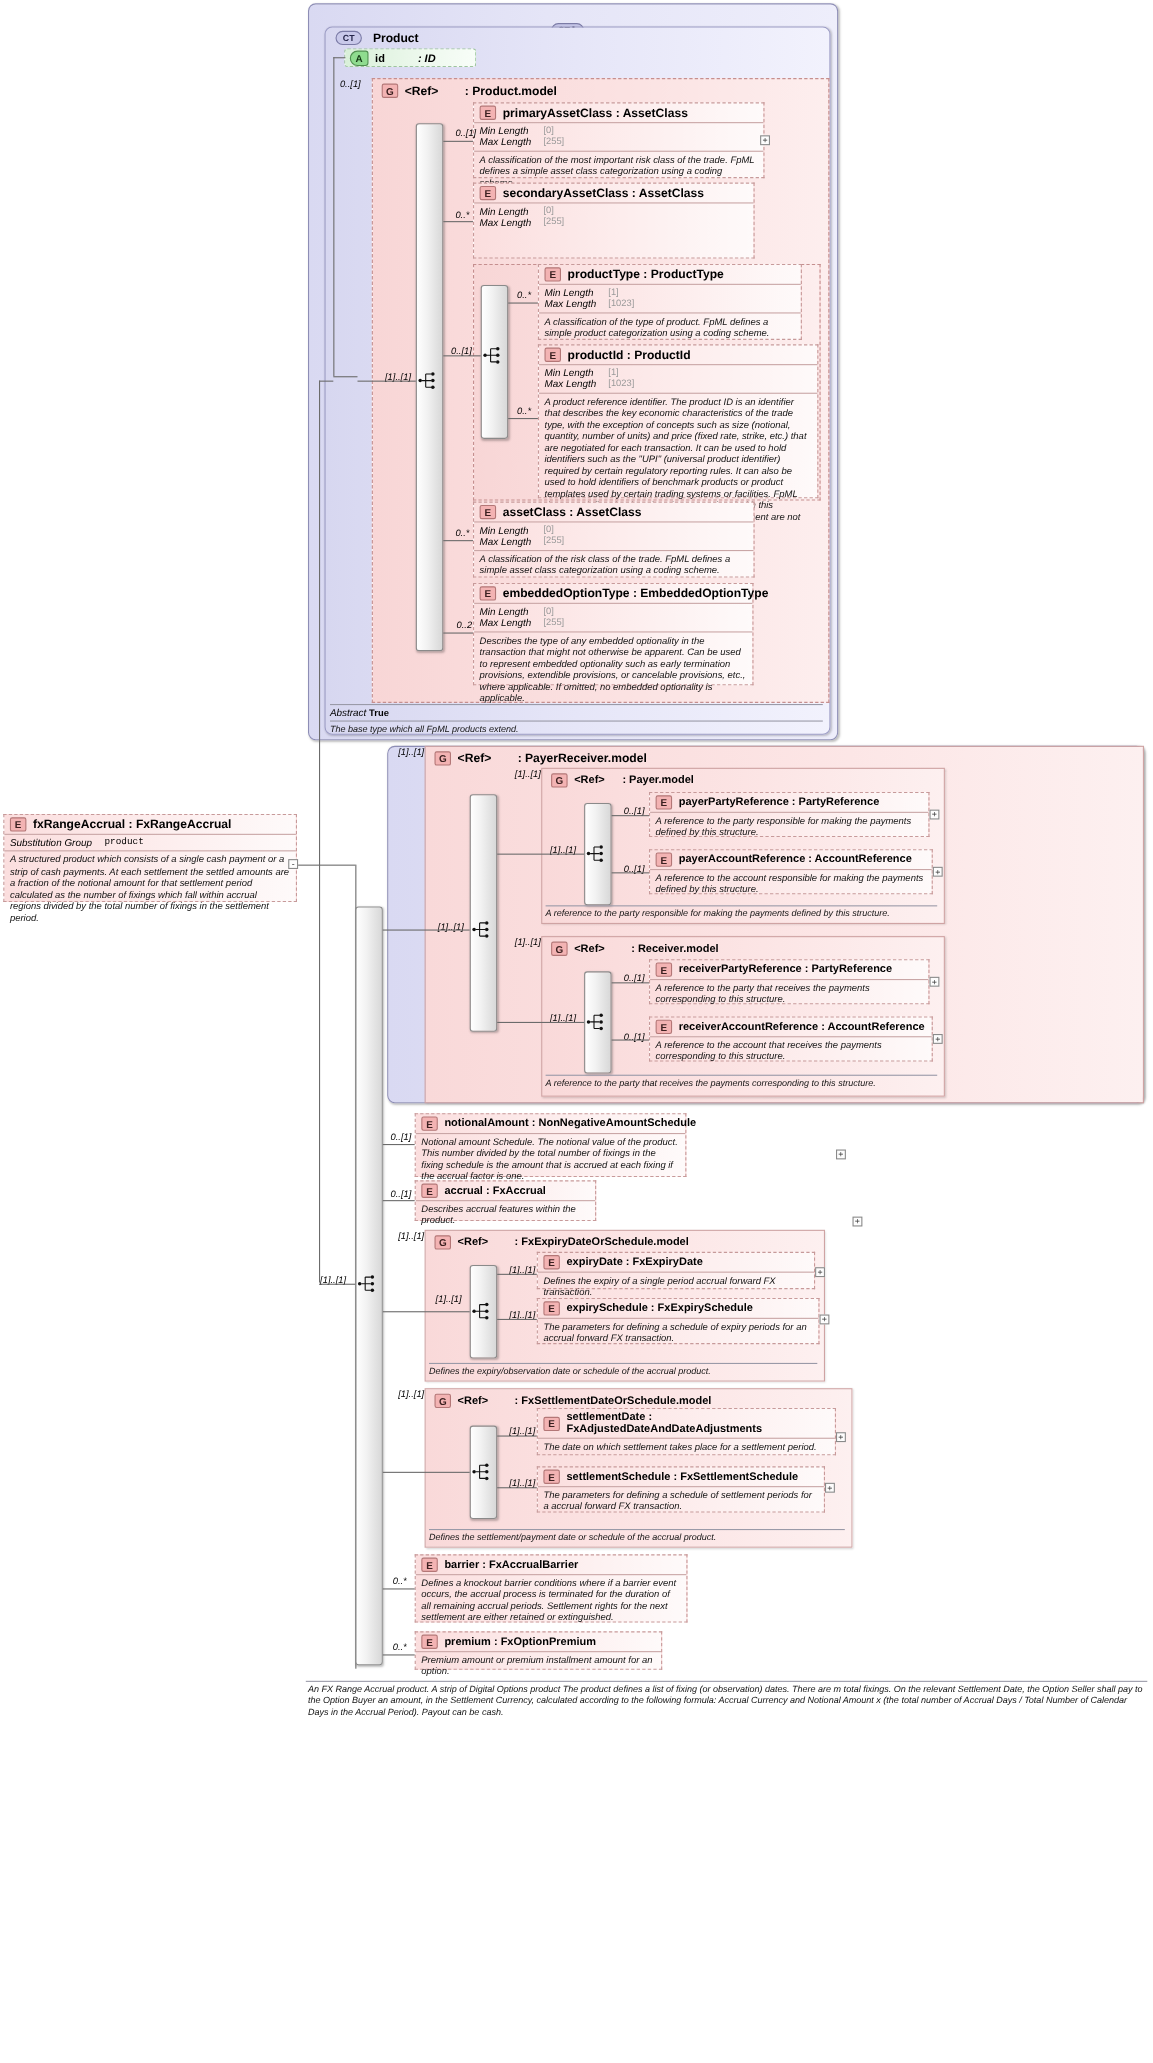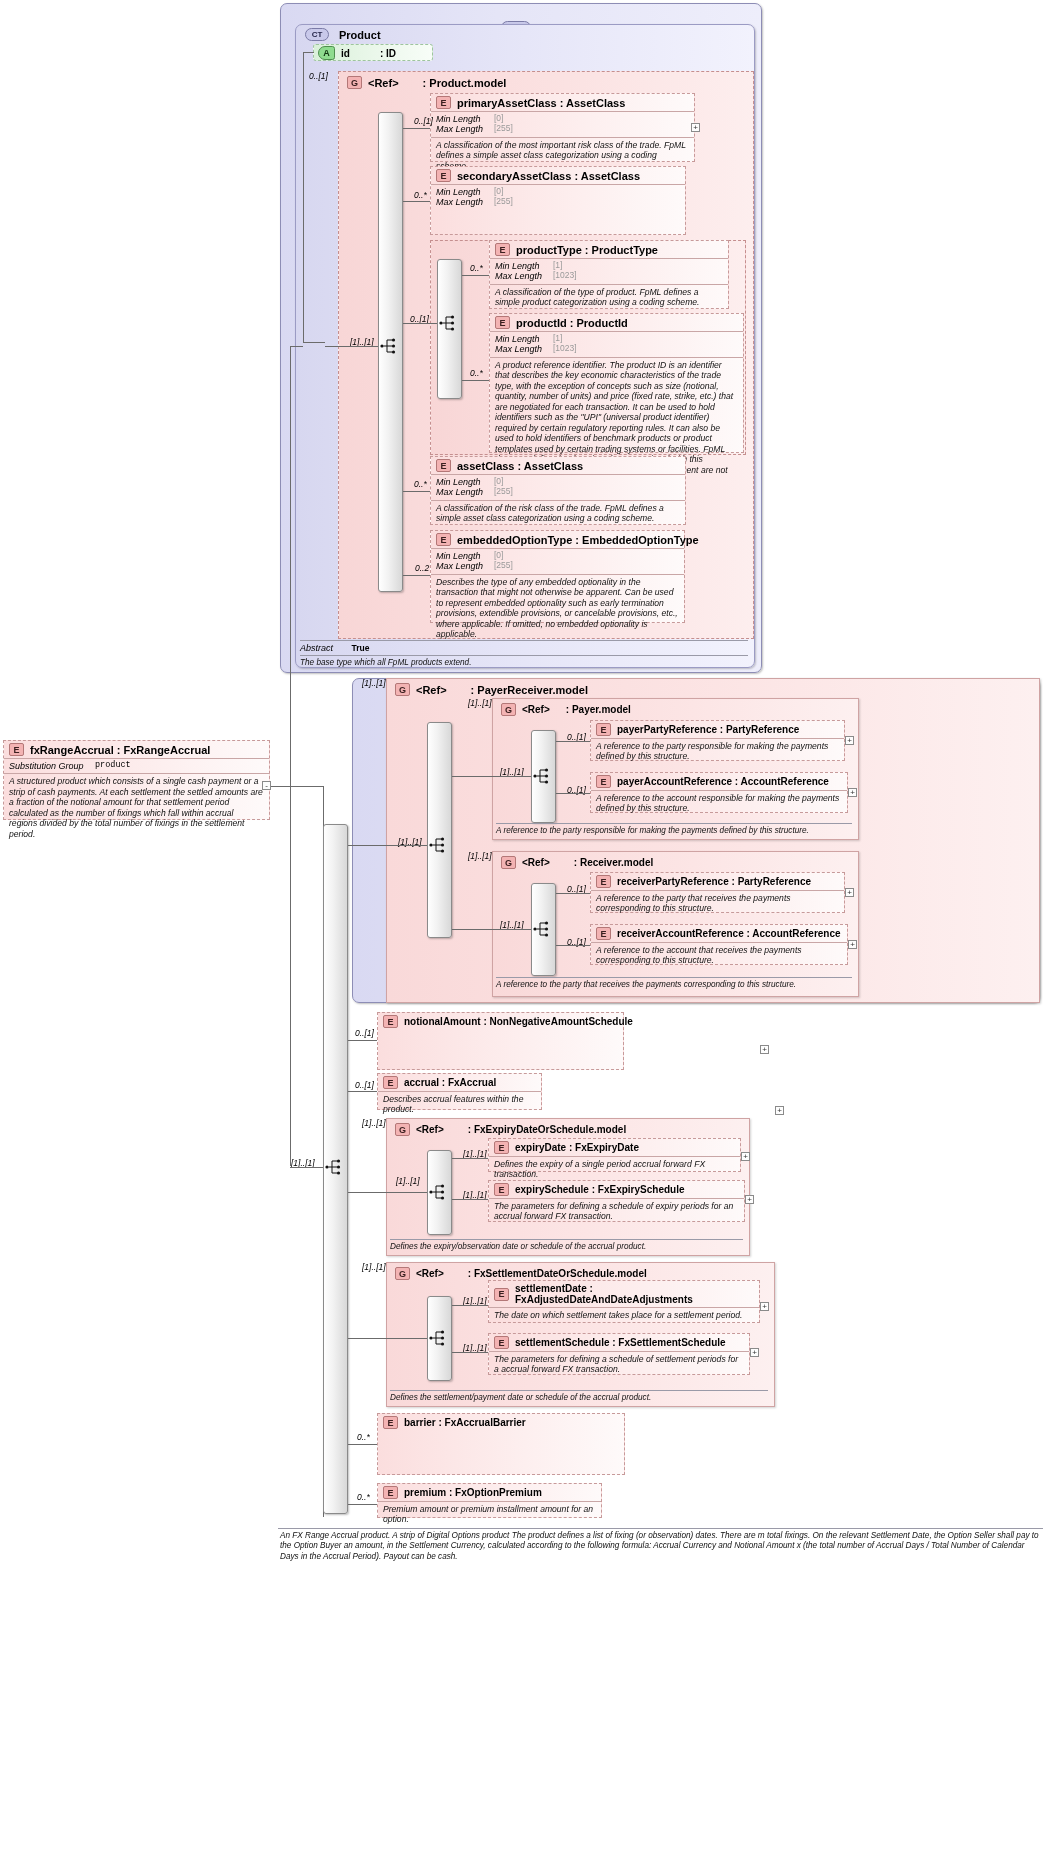--- a/index.html
+++ b/index.html
@@ -138,21 +138,21 @@
 
 <div class="hdr abs" style="left:300px; top:26px;gap:10px;">
   <span class="tag CT">CT</span>
   <span>Product</span>
 </div>
 
 <div class="attr-box abs" style="left:313px; top:44px; width:120px; height:17px;">
   <div class="hdr small" style="padding:1px 4px;">
     <span class="tag A">A</span>
     <span>id</span>
-    <span style="margin-left:24px;">: ID</span>
+    <span style="margin-left:24px;font-style:italic;">: ID</span>
   </div>
 </div>
 <div class="ln-v abs" style="left:303px; top:52px; height:290px;"></div>
 <div class="ln-h abs" style="left:303px; top:52px; width:11px;"></div>
 <div class="ln-h abs" style="left:303px; top:342px; width:22px;"></div>
 
 <div class="grp-box abs" style="left:338px; top:71px; width:416px; height:568px;"></div>
 
 <div class="hdr abs" style="left:342px; top:74px;">
   <span class="tag G">G</span>
@@ -302,21 +302,21 @@
   </div>
   <div class="doc">Describes the type of any embedded optionality in the transaction that might not otherwise be apparent. Can be used to represent embedded optionality such as early termination provisions, extendible provisions, or cancelable provisions, etc., where applicable. If omitted, no embedded optionality is applicable.</div>
 </div>
 <div class="card" style="left:415px; top:563px;">0..2</div>
 <div class="ln-h abs" style="left:403px; top:575px; width:27px;"></div>
 <div class="exp" style="left:818px; top:748px;">+</div>
 
 <div class="rule abs" style="left:300px; top:640px; width:448px;"></div>
 <div class="abstract-row" style="left:300px; top:643px;">
   <span>Abstract</span>
-  <span class="abstract-val" style="margin-left:16px;text-align:right;">True</span>
+  <span class="abstract-val" style="margin-left:0;text-align:right;">True</span>
 </div>
 <div class="rule abs" style="left:300px; top:655px; width:448px;"></div>
 <div class="footnote" style="left:300px; top:658px; width:448px;">The base type which all FpML products extend.</div>
 
 <div class="elem-box abs" style="left:3px; top:740px; width:267px; height:80px;">
   <div class="hdr" style="padding:2px 5px;">
     <span class="tag E">E</span>
     <span>fxRangeAccrual : FxRangeAccrual</span>
   </div>
   <div class="facets">
@@ -452,20 +452,21 @@
 <div class="exp" style="left:848px; top:940px;">+</div>
 
 <div class="rule abs" style="left:496px; top:977px; width:356px;"></div>
 <div class="footnote" style="left:496px; top:980px; width:356px;">A reference to the party that receives the payments corresponding to this structure.</div>
 
 <div class="elem-box abs" style="left:377px; top:1012px; width:247px; height:58px;">
   <div class="hdr small" style="padding:2px 5px;">
     <span class="tag E">E</span>
     <span>notionalAmount : NonNegativeAmountSchedule</span>
   </div>
+  <div class="doc">Notional amount Schedule. The notional value of the product. This number divided by the total number of fixings in the fixing schedule is the amount that is accrued at each fixing if the accrual factor is one.</div>
 </div>
 <div class="card" style="left:355px; top:1028px;">0..[1]</div>
 <div class="ln-h abs" style="left:348px; top:1040px; width:29px;"></div>
 <div class="exp" style="left:760px; top:1045px;">+</div>
 
 <div class="elem-box abs" style="left:377px; top:1073px; width:165px; height:37px;">
   <div class="hdr small" style="padding:2px 5px;">
     <span class="tag E">E</span>
     <span>accrual   : FxAccrual</span>
   </div>
@@ -560,20 +561,21 @@
 <div class="exp" style="left:750px; top:1348px;">+</div>
 
 <div class="rule abs" style="left:390px; top:1390px; width:378px;"></div>
 <div class="footnote" style="left:390px; top:1393px; width:378px;">Defines the settlement/payment date or schedule of the accrual product.</div>
 
 <div class="elem-box abs" style="left:377px; top:1413px; width:248px; height:62px;">
   <div class="hdr small" style="padding:2px 5px;">
     <span class="tag E">E</span>
     <span>barrier   : FxAccrualBarrier</span>
   </div>
+  <div class="doc">Defines a knockout barrier conditions where if a barrier event occurs, the accrual process is terminated for the duration of all remaining accrual periods. Settlement rights for the next settlement are either retained or extinguished.</div>
 </div>
 <div class="card" style="left:357px; top:1432px;">0..*</div>
 <div class="ln-h abs" style="left:348px; top:1444px; width:29px;"></div>
 
 <div class="elem-box abs" style="left:377px; top:1483px; width:225px; height:35px;">
   <div class="hdr small" style="padding:2px 5px;">
     <span class="tag E">E</span>
     <span>premium : FxOptionPremium</span>
   </div>
   <div class="doc">Premium amount or premium installment amount for an option.</div>

